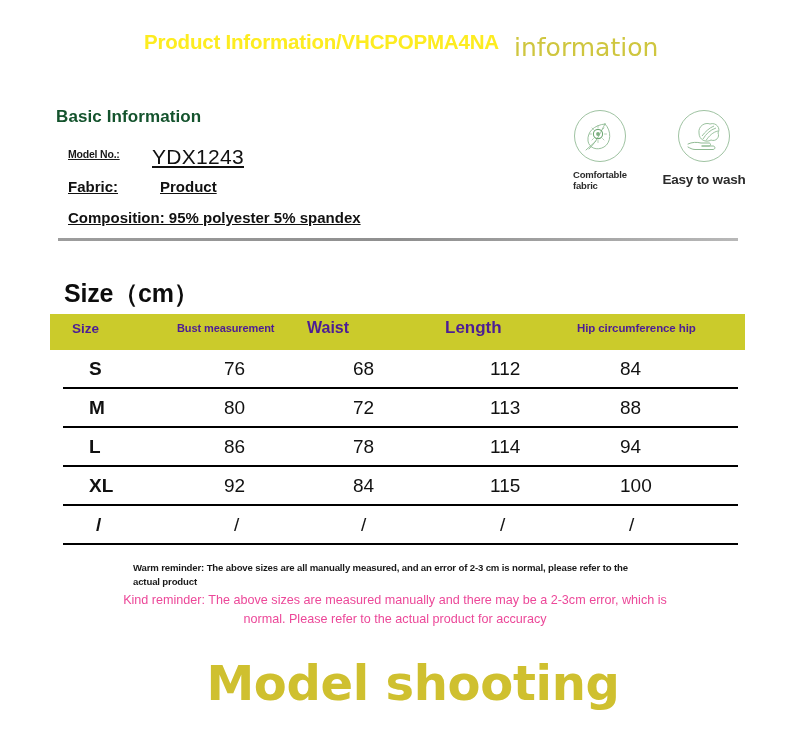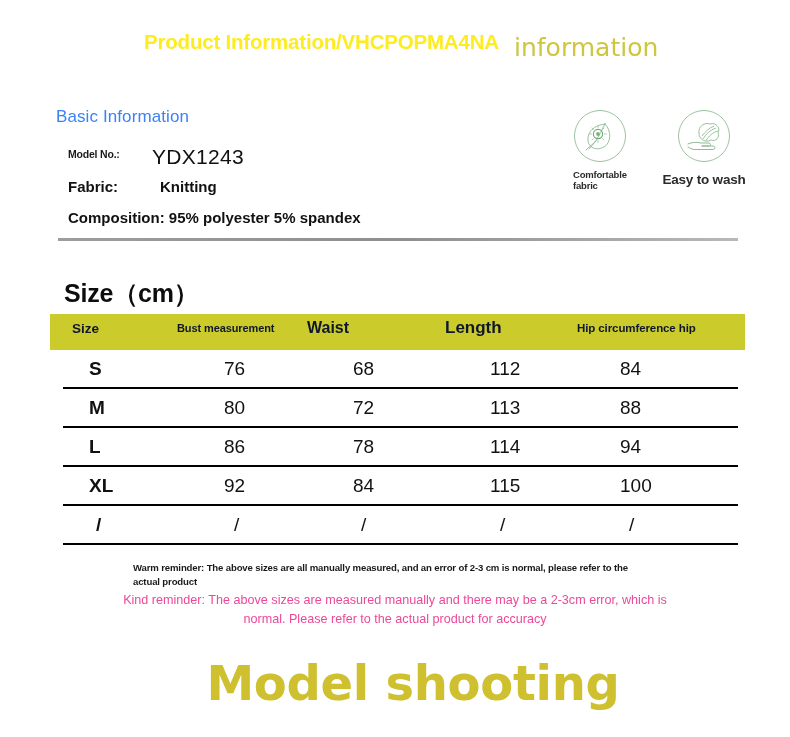--- a/index.html
+++ b/index.html
@@ -39,25 +39,25 @@
     color: #cfc63f;
     white-space: nowrap;
     font-family: "DejaVu Sans", sans-serif;
   }
 
   
   #basic-heading {
     position: absolute;
     left: 56px; top: 107px;
     font-size: 17px;
-    font-weight: normal;
-    color: #3b82f6;
+    font-weight: bold;
+    color: #14532d;
     letter-spacing: 0.1px;
   }
-  .spec-row { position: absolute; white-space: nowrap; }
+  .spec-row { position: absolute; white-space: nowrap; text-decoration: underline; }
   #spec-model-label {
     left: 68px; top: 148px;
     font-size: 10.5px; font-weight: bold; color: #1a1a1a;
     letter-spacing: -0.2px;
   }
   #spec-model-value {
     left: 152px; top: 145px;
     font-size: 21px; font-weight: normal; color: #111111;
     letter-spacing: 0.3px;
   }
@@ -140,21 +140,21 @@
   #table-head {
     position: relative;
     height: 36px;
     background: #cbcb2b;
     width: 695px;
   }
   #table-head .th {
     position: absolute;
     top: 0; height: 28px;
     display: flex; align-items: center;
-    color: #0f172a;
+    color: #4c1d95;
     white-space: nowrap;
   }
   #th-0 { left: 22px;  font-size: 13.5px; font-weight: bold; }
   #th-1 { left: 127px; font-size: 11px;   font-weight: bold; letter-spacing: -0.1px; }
   #th-2 { left: 257px; font-size: 16px;   font-weight: bold; }
   #th-3 { left: 395px; font-size: 17px;   font-weight: bold; }
   #th-4 { left: 527px; font-size: 11.5px; font-weight: bold; letter-spacing: -0.1px; }
 
   #table-body {
     position: relative;
@@ -226,21 +226,21 @@
   <div id="main-title">Product Information/VHCPOPMA4NA</div>
   <div id="sub-title">information</div>
 </div>
 
 <div id="basic-heading">Basic Information</div>
 
 <div class="spec-row" id="spec-model-label">Model No.:</div>
 <div class="spec-row" id="spec-model-value">YDX1243</div>
 
 <div class="spec-row" id="spec-fabric-label">Fabric:</div>
-<div class="spec-row" id="spec-fabric-value">Knitting</div>
+<div class="spec-row" id="spec-fabric-value">Product</div>
 
 <div class="spec-row" id="spec-composition">Composition: 95% polyester 5% spandex</div>
 
 <div id="features">
 
 
   <div class="feature" id="feature-1">
     <span class="feature-circle">
       <svg width="50" height="50" viewBox="0 0 50 50">
         <g fill="none" stroke="#8fba93" stroke-width="0.9" stroke-linecap="round">

